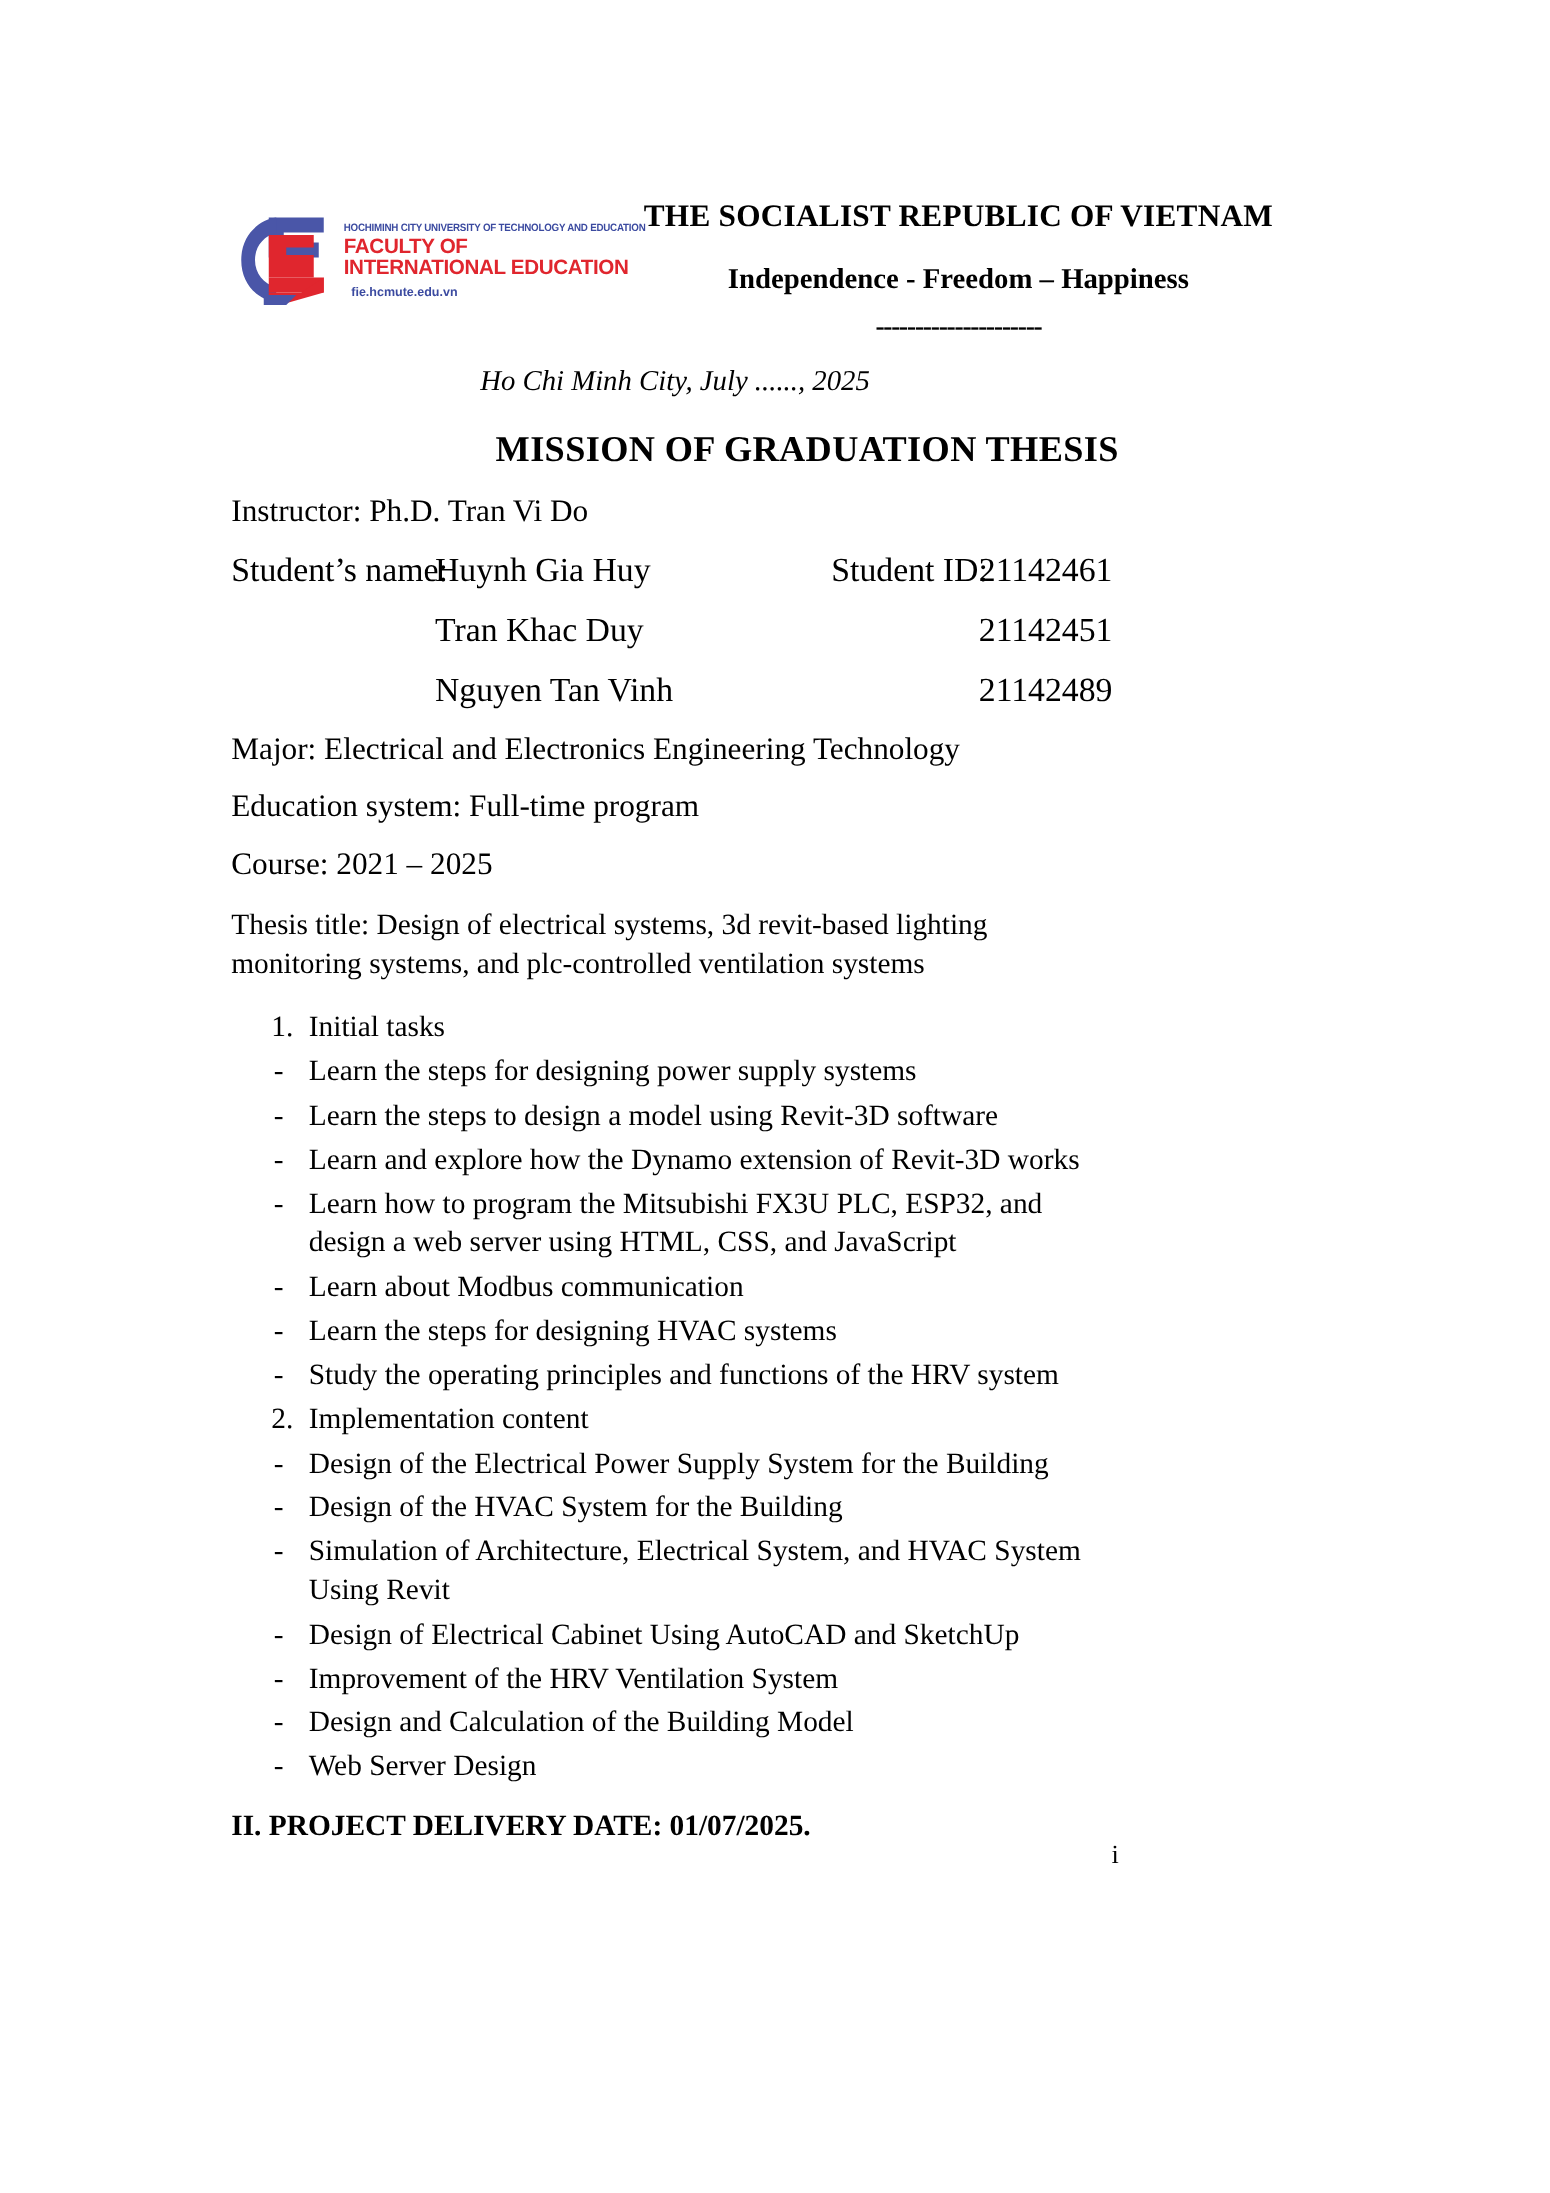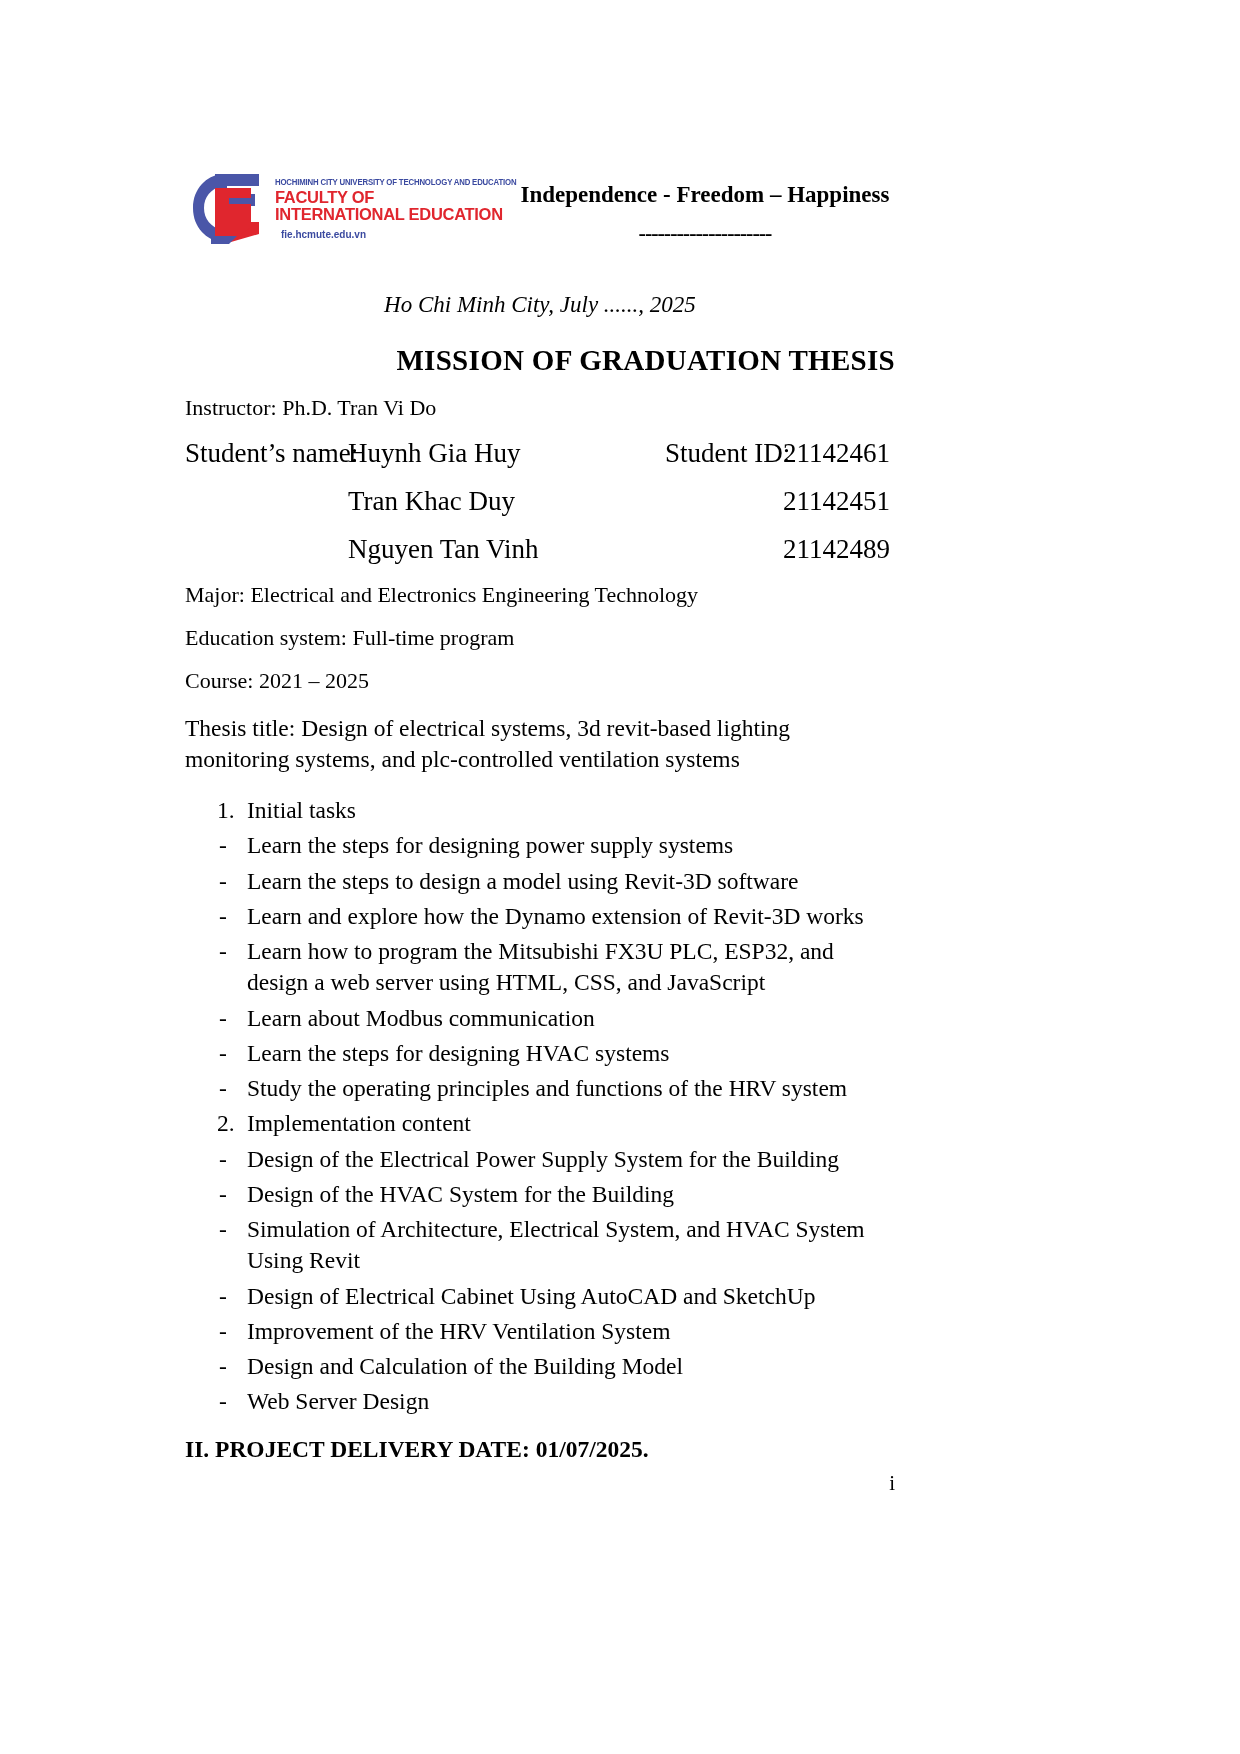--- a/index.html
+++ b/index.html
@@ -128,21 +128,21 @@
     font-weight: bold;
     margin-top: 26px;
     letter-spacing: 0.3px;
   }
 
   
   .info {
     margin-top: 20px;
   }
   .info-line {
-    font-size: 22px;
+    font-size: 25px;
     line-height: 1.0;
     margin-bottom: 21px;
     white-space: nowrap;
   }
   .student-row {
     display: flex;
     align-items: baseline;
     font-size: 27px;
     margin-bottom: 21px;
     line-height: 1.0;
@@ -240,20 +240,21 @@
       </div>
       <div class="logo-text">
         <div class="logo-line1">HOCHIMINH CITY UNIVERSITY OF TECHNOLOGY AND EDUCATION</div>
         <div class="logo-line2">FACULTY OF</div>
         <div class="logo-line3">INTERNATIONAL EDUCATION</div>
         <div class="logo-url">fie.hcmute.edu.vn</div>
       </div>
     </div>
 
     <div class="header-right">
+      <div class="nation-title">THE SOCIALIST REPUBLIC OF VIETNAM</div>
       <div class="nation-motto">Independence - Freedom – Happiness</div>
       <div class="motto-rule">---------------------</div>
     </div>
   </div>
 
   <div class="place-date">Ho Chi Minh City, July ......, 2025</div>
 
   <div class="doc-title">MISSION OF GRADUATION THESIS</div>
 
   <div class="info">

